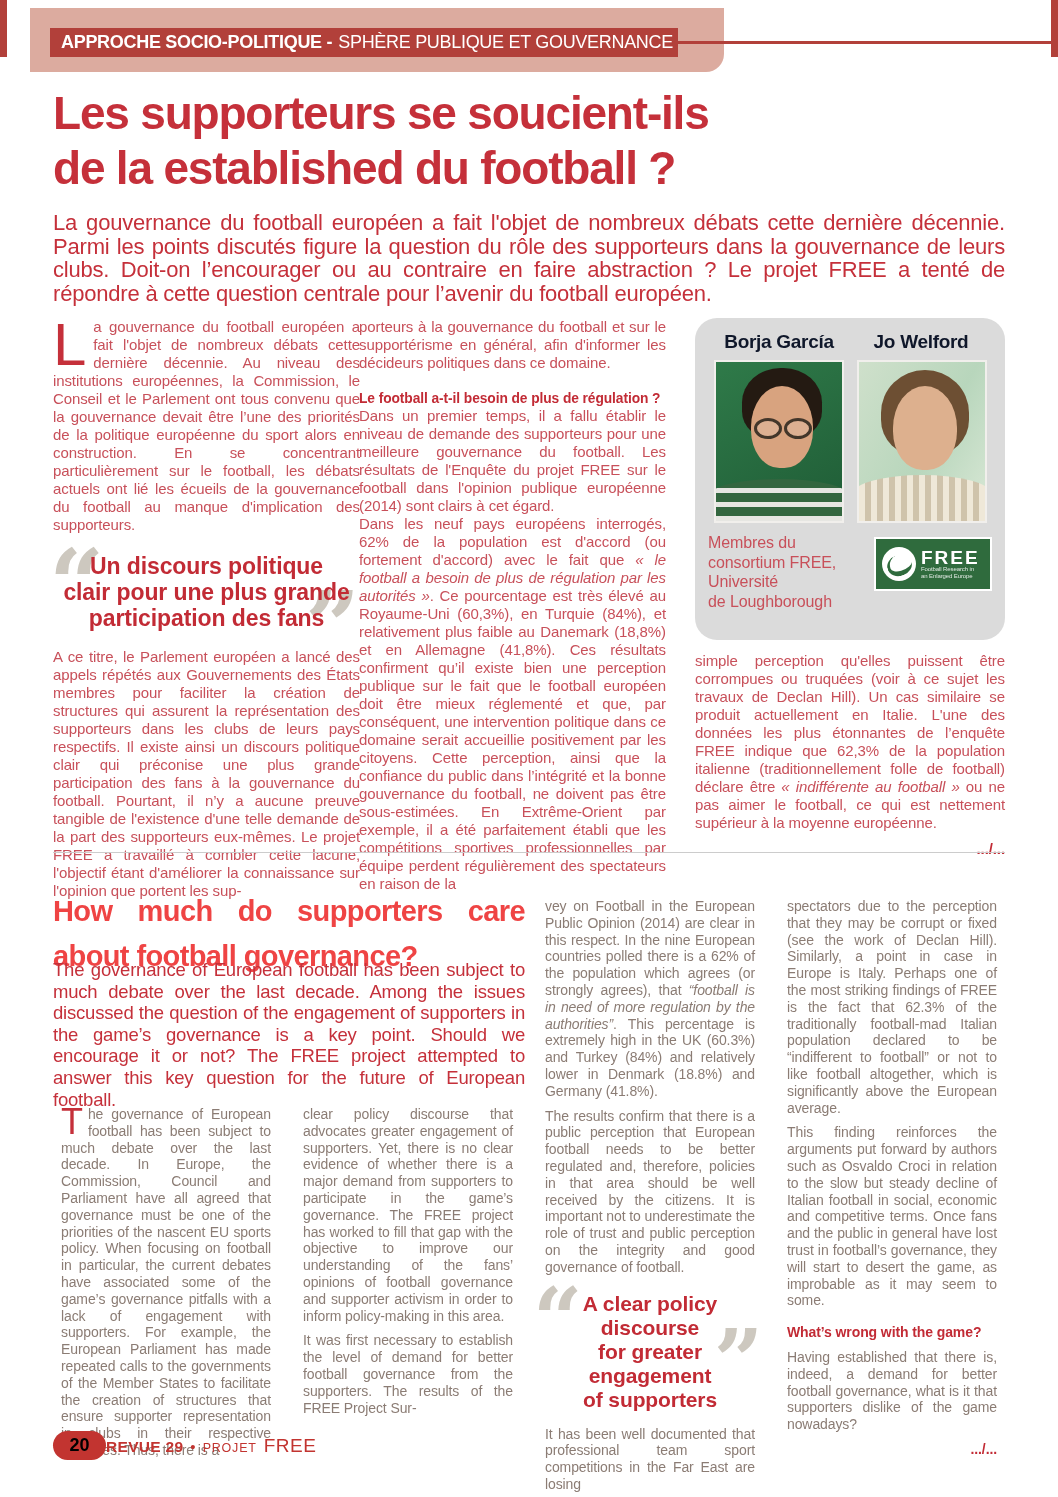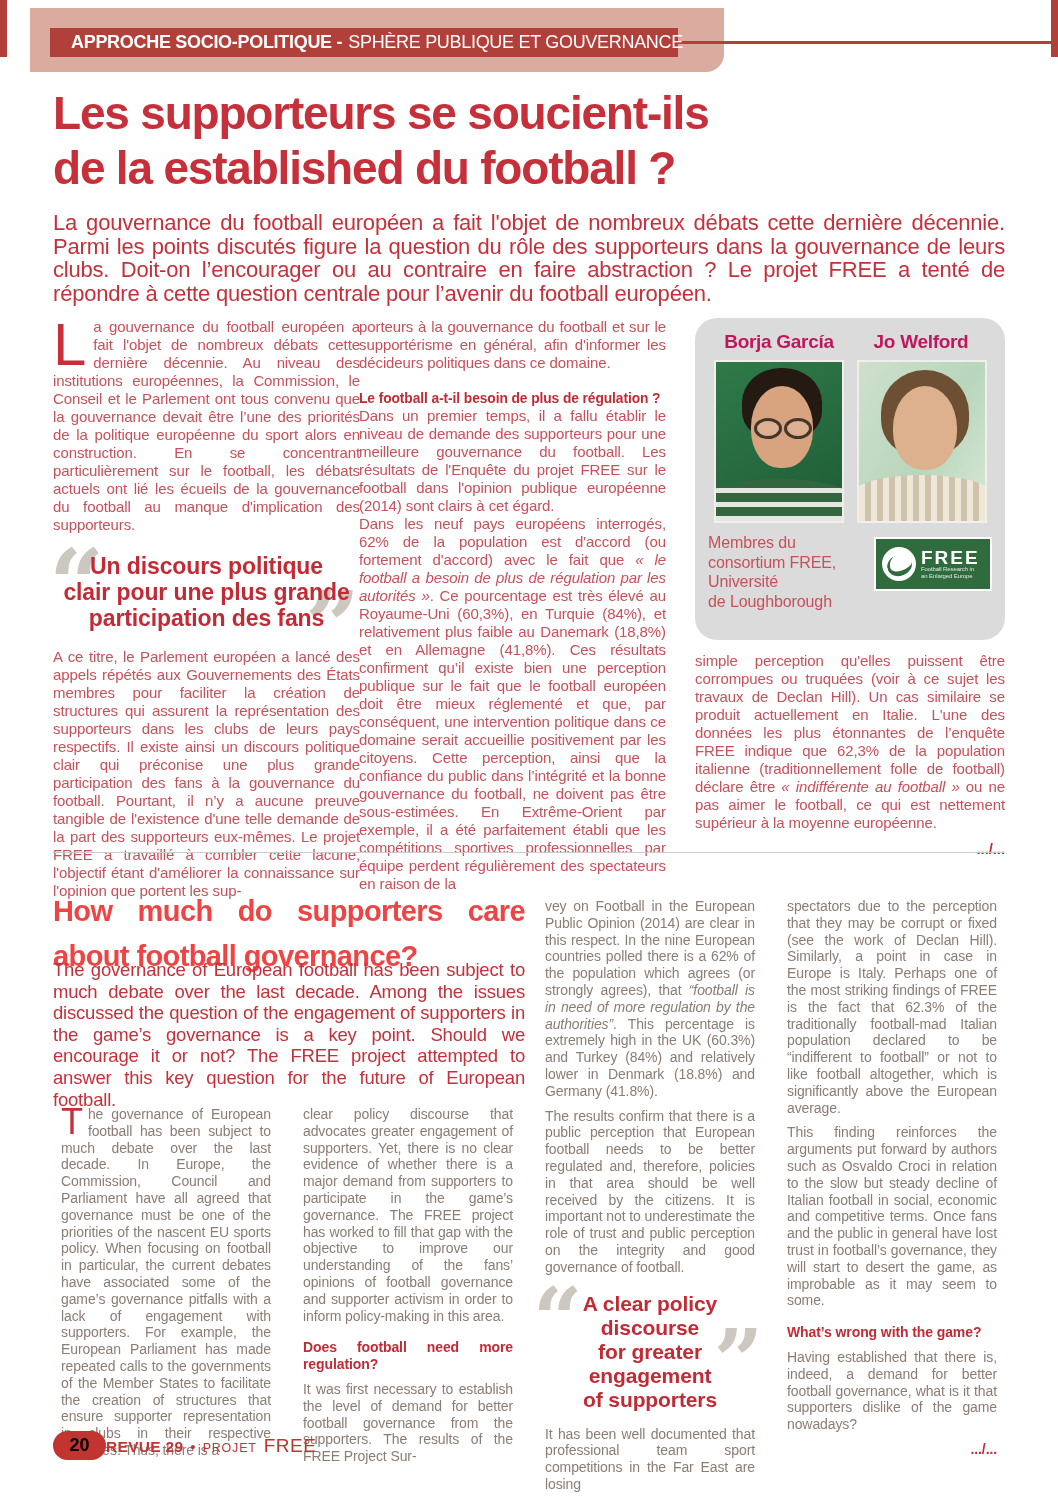--- a/index.html
+++ b/index.html
@@ -5,21 +5,21 @@
   html,body{margin:0;padding:0;background:#fff;}
   .page{position:relative;width:1058px;height:1497px;background:#ffffff;overflow:hidden;
         font-family:"Liberation Sans",sans-serif;}
 
   
   .edge-mark{position:absolute;top:0;width:7px;height:57px;background:#b2403a;}
   .edge-left{left:0;} .edge-right{right:0;}
   .banner-pink{position:absolute;left:30px;top:8px;width:694px;height:64px;
                background:#dcab9f;border-radius:0 0 18px 0;}
   .banner-bar{position:absolute;left:50px;top:28px;height:29px;width:628px;background:#b2403a;
-              color:#fff;display:flex;align-items:center;padding:0 21px;box-sizing:border-box;
+              color:#fff;display:flex;align-items:center;padding:0 11px;box-sizing:border-box;
               white-space:nowrap;font-size:18px;letter-spacing:-0.3px;}
   .banner-bar .b{font-weight:700;margin-right:6px;}
   .banner-bar .l{font-weight:400;}
   .banner-line{position:absolute;left:676px;top:41px;width:382px;height:3px;background:#b2403a;}
 
   
   .title-fr{position:absolute;left:53px;top:86px;width:940px;color:#c5303a;font-weight:700;
             font-size:46px;line-height:55px;letter-spacing:-1.2px;}
   .standfirst-fr{position:absolute;left:53px;top:211px;width:952px;color:#c5303a;
                  font-size:22px;line-height:23.6px;text-align:justify;letter-spacing:-0.2px;}
@@ -47,21 +47,21 @@
   .pq-en .qmark{font-size:86px;}
   .qm-open{left:-4px;top:-16px;}
   .qm-close{right:0px;top:26px;}
 
   .cont{text-align:right;font-weight:700;color:#c22b35;margin-top:8px !important;}
 
   
   .sidebar{box-sizing:border-box;width:310px;height:322px;background:#dbdbdb;border-radius:22px;
            padding:15px 13px 12px;margin-bottom:12px;text-align:left;}
   .names{display:flex;}
-  .names span{flex:1;text-align:center;font-weight:700;font-size:19px;color:#be185d;
+  .names span{flex:1;text-align:center;font-weight:700;font-size:19px;color:#0f172a;
               letter-spacing:-0.3px;}
   .photos{display:flex;gap:13px;margin-top:9px;justify-content:center;}
   .photo{position:relative;width:130px;height:163px;overflow:hidden;border:2px solid #f1efec;
          box-sizing:border-box;}
   .photo-borja{background:linear-gradient(150deg,#2f7a49,#1f5c36);}
   .photo-borja .hair{position:absolute;top:6px;left:26px;width:80px;height:72px;
                      border-radius:48% 48% 40% 40%;background:#241a12;}
   .photo-borja .face{position:absolute;top:24px;left:35px;width:62px;height:82px;
                      border-radius:50% 50% 46% 46%;background:#d8a37f;}
   .photo-borja .g1,.photo-borja .g2{position:absolute;top:56px;width:22px;height:15px;
@@ -200,21 +200,20 @@
 
   <div class="title-en">How much do supporters care about football governance?</div>
   <div class="standfirst-en">The governance of European football has been subject to much debate over the last decade. Among the issues discussed the question of the engagement of supporters in the game’s governance is a key point. Should we encourage it or not? The FREE project attempted to answer this key question for the future of European football.</div>
 
   <div class="en-col en-col1">
     <p><span class="dropcap-en">T</span><span>he governance of European football has been subject to much debate over the last decade. In Europe, the Commission, Council and Parliament have all agreed that governance must be one of the priorities of the nascent EU sports policy. When focusing on football in particular, the current debates have associated some of the game’s governance pitfalls with a lack of engagement with supporters. For example, the European Parliament has made repeated calls to the governments of the Member States to facilitate the creation of structures that ensure supporter representation in clubs in their respective countries. Thus, there is a</span></p>
   </div>
 
   <div class="en-col en-col2">
     <p>clear policy discourse that advocates greater engagement of supporters. Yet, there is no clear evidence of whether there is a major demand from supporters to participate in the game’s governance. The FREE project has worked to fill that gap with the objective to improve our understanding of the fans’ opinions of football governance and supporter activism in order to inform policy-making in this area.</p>
-    <p class="en-heading">Does football need more regulation?</p>
     <p>It was first necessary to establish the level of demand for better football governance from the supporters. The results of the FREE Project Sur-</p>
   </div>
 
   <div class="en-col en-col3">
     <p><span>vey on Football in the European Public Opinion (2014) are clear in this respect. In the nine European countries polled there is a 62% of the population which agrees (or strongly agrees), that </span><i>“football is in need of more regulation by the authorities”</i><span>. This percentage is extremely high in the UK (60.3%) and Turkey (84%) and relatively lower in Denmark (18.8%) and Germany (41.8%).</span></p>
     <p>The results confirm that there is a public perception that European football needs to be better regulated and, therefore, policies in that area should be well received by the citizens. It is important not to underestimate the role of trust and public perception on the integrity and good governance of football.</p>
     <div class="pullquote pq-en">
       <span class="qmark qm-open">“</span>
       <span class="qmark qm-close">”</span>
       <div class="pq-text">A clear policy discourse

